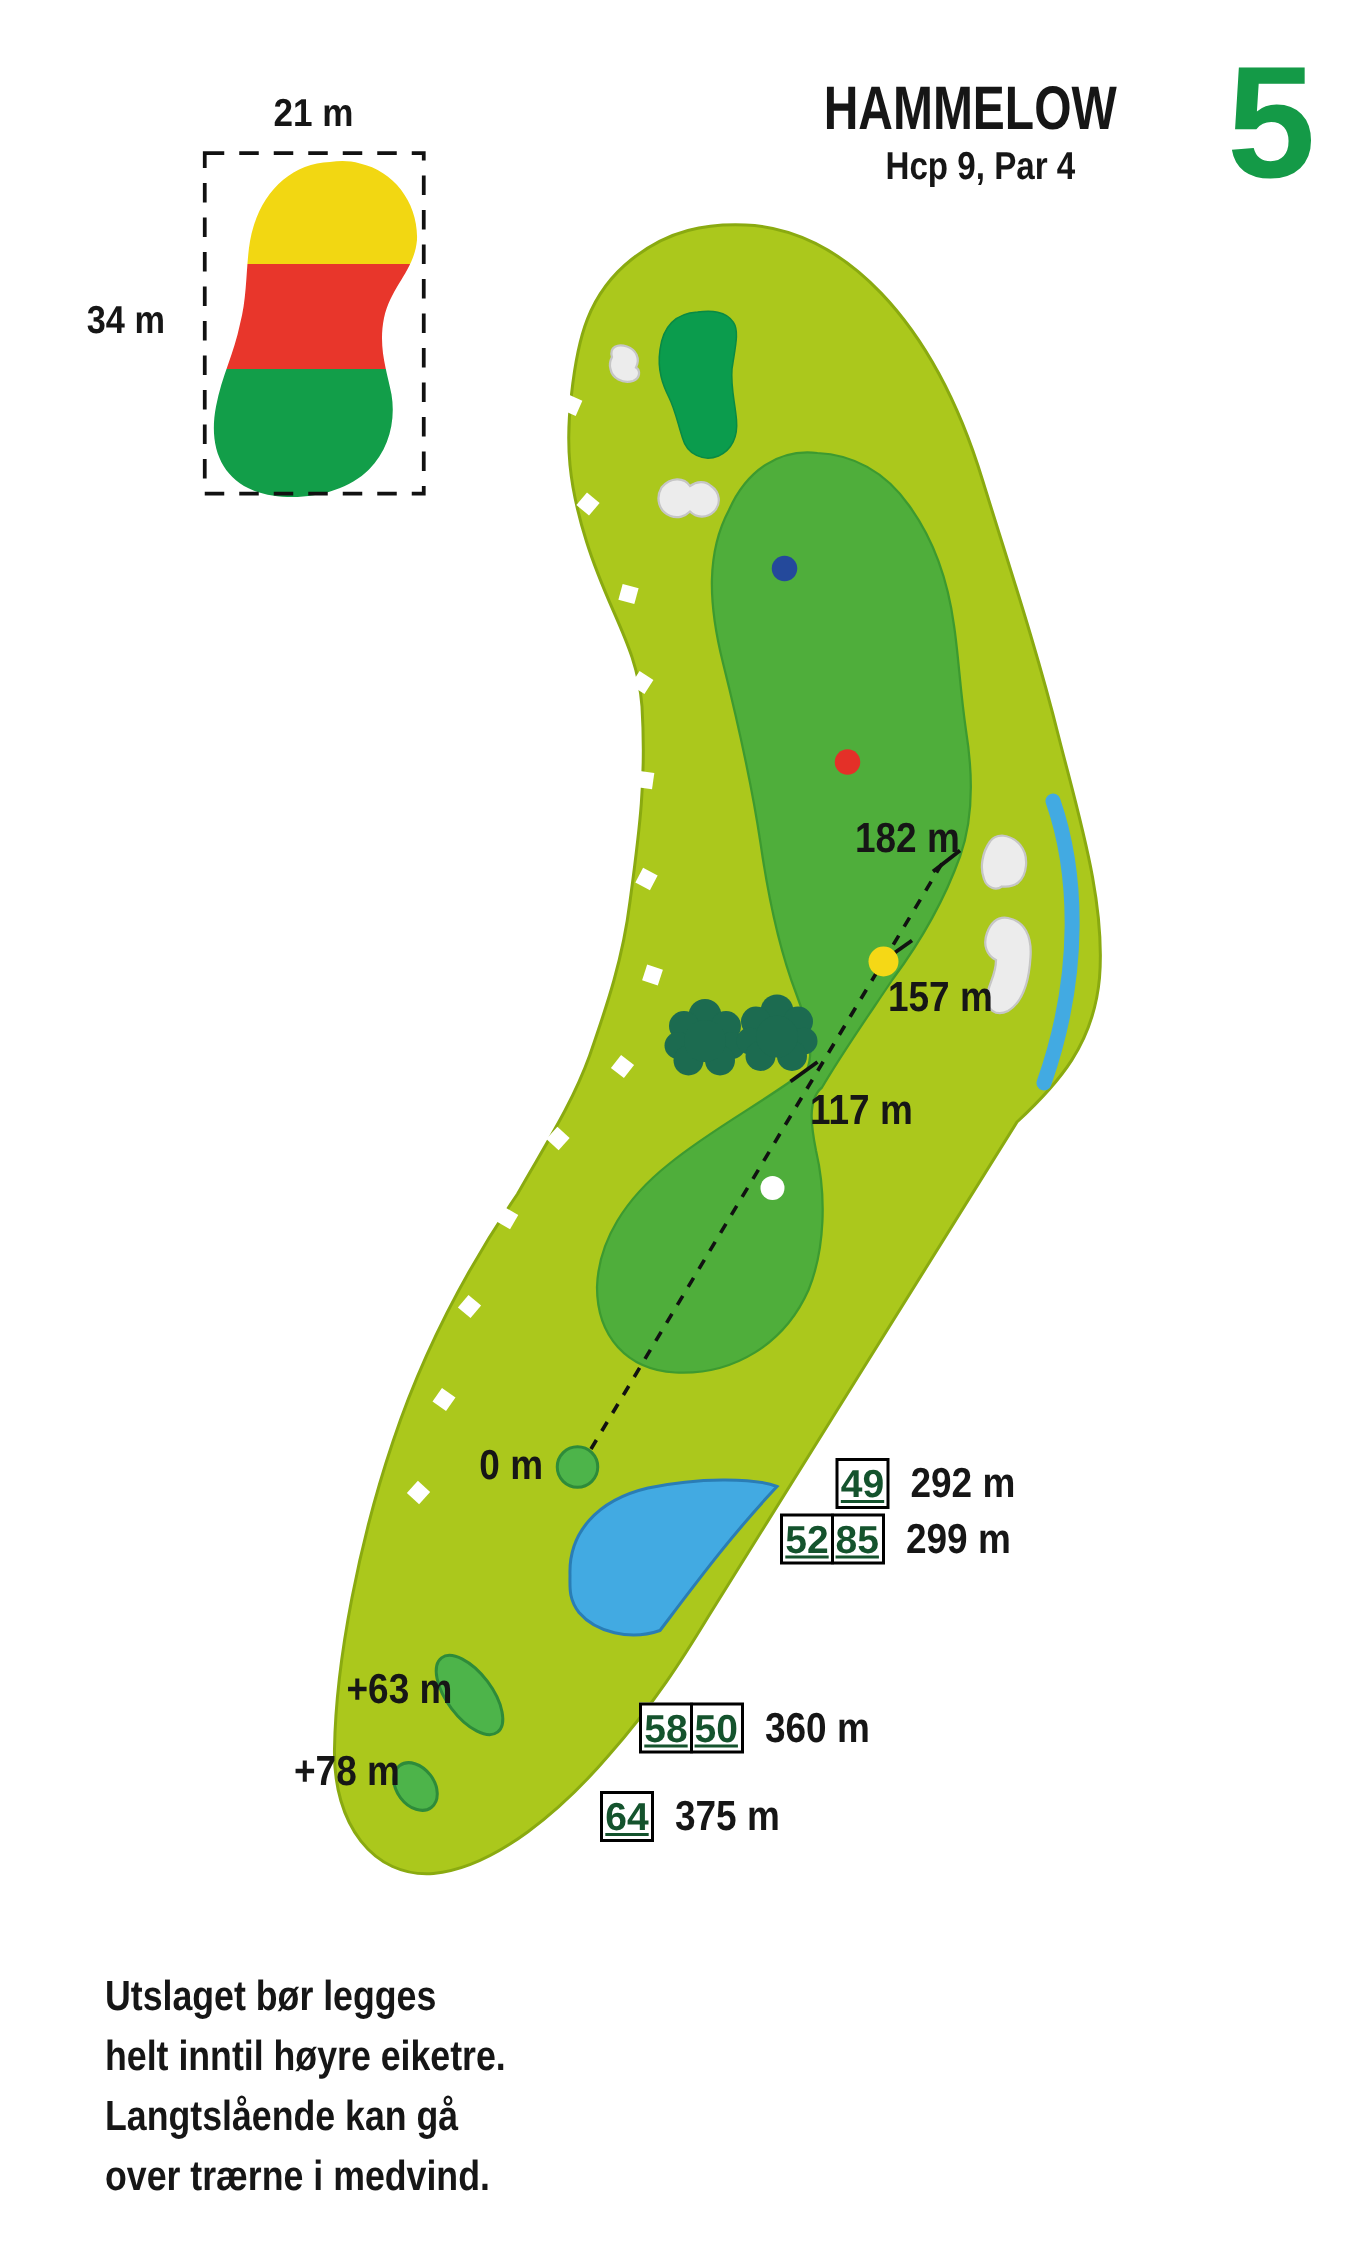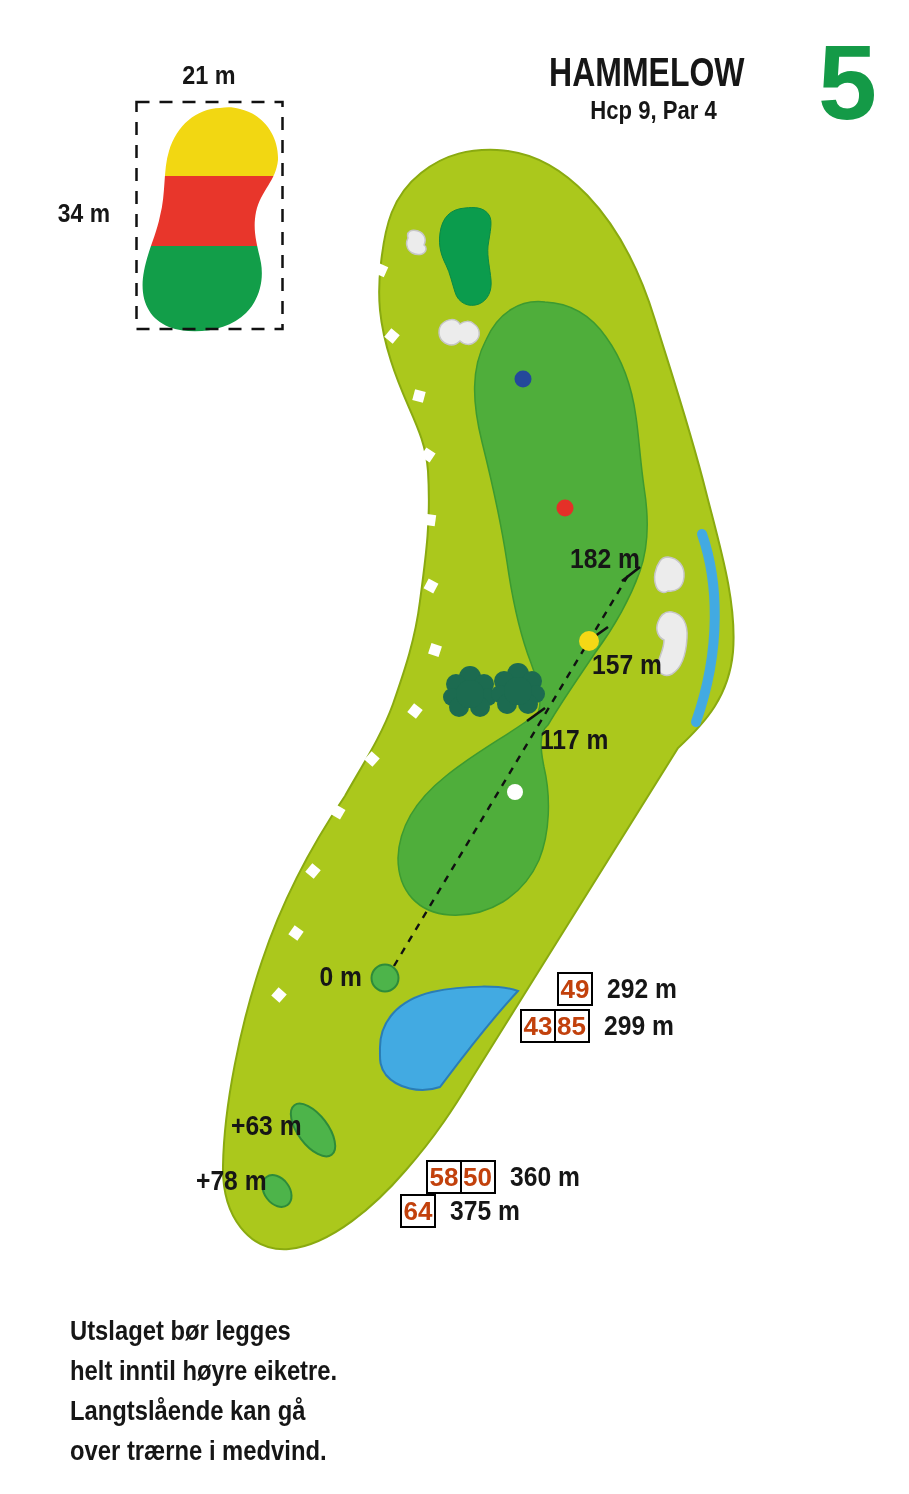--- a/index.html
+++ b/index.html
@@ -15,21 +15,21 @@
   .cond{transform:scaleX(0.88);transform-origin:left center;}
   .cond-r{transform:scaleX(0.88);transform-origin:right center;}
   .cond-c{transform:scaleX(0.9);transform-origin:center center;}
   .page-title{top:52px;right:164px;font-size:41px;transform:scaleX(0.78);transform-origin:right center;}
   .page-subtitle{top:97px;right:192px;font-size:26px;transform:scaleX(0.85);transform-origin:right center;}
   .hole-num{top:29px;left:818px;font-size:106px;color:#149a47;font-weight:700;}
   .teerow{position:absolute;display:flex;align-items:center;}
   .box{
     width:32px;height:30px;border:2.5px solid #000;background:#fff;
     display:flex;align-items:center;justify-content:center;
-    font-size:26px;font-weight:700;color:#c2410c;
+    font-size:26px;font-weight:700;color:#14532d;text-decoration:underline;
   }
   .box + .box{margin-left:-2.5px;}
   .dist{margin-left:14px;font-size:28px;font-weight:700;color:#161616;
     transform:scaleX(0.88);transform-origin:left center;white-space:nowrap;}
   .note{position:absolute;left:70px;top:1311px;font-size:28px;font-weight:700;
     line-height:40px;color:#161616;transform:scaleX(0.85);transform-origin:left top;}
 </style>
 </head>
 <body>
 
@@ -195,25 +195,25 @@
 
 <div class="lbl cond-r" style="left:290px;top:963px;width:72px;text-align:right;font-size:28px;">0 m</div>
 <div class="lbl cond" style="left:231px;top:1112px;font-size:28px;">+63 m</div>
 <div class="lbl cond" style="left:196px;top:1167px;font-size:28px;">+78 m</div>
 
 <div class="teerow" style="left:557px;top:972px;">
   <div class="box">49</div>
   <div class="dist">292 m</div>
 </div>
 <div class="teerow" style="left:520px;top:1009px;">
-  <div class="box">43</div>
+  <div class="box">52</div>
   <div class="box">85</div>
   <div class="dist">299 m</div>
 </div>
-<div class="teerow" style="left:426px;top:1160px;justify-content:center;">
+<div class="teerow" style="left:426px;top:1135px;justify-content:center;">
   <div class="box">58</div>
   <div class="box">50</div>
   <div class="dist">360 m</div>
 </div>
 <div class="teerow" style="left:368px;top:1194px;padding-left:32px;">
   <div class="box">64</div>
   <div class="dist">375 m</div>
 </div>
 
 <div class="note">

